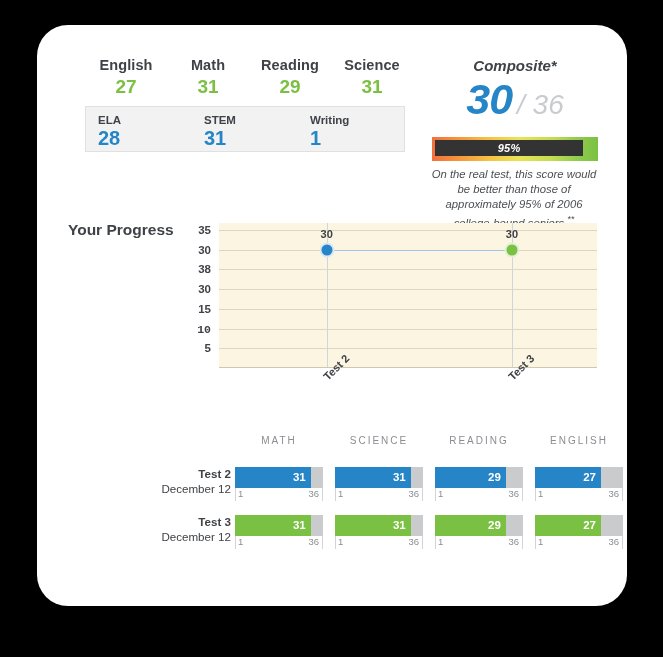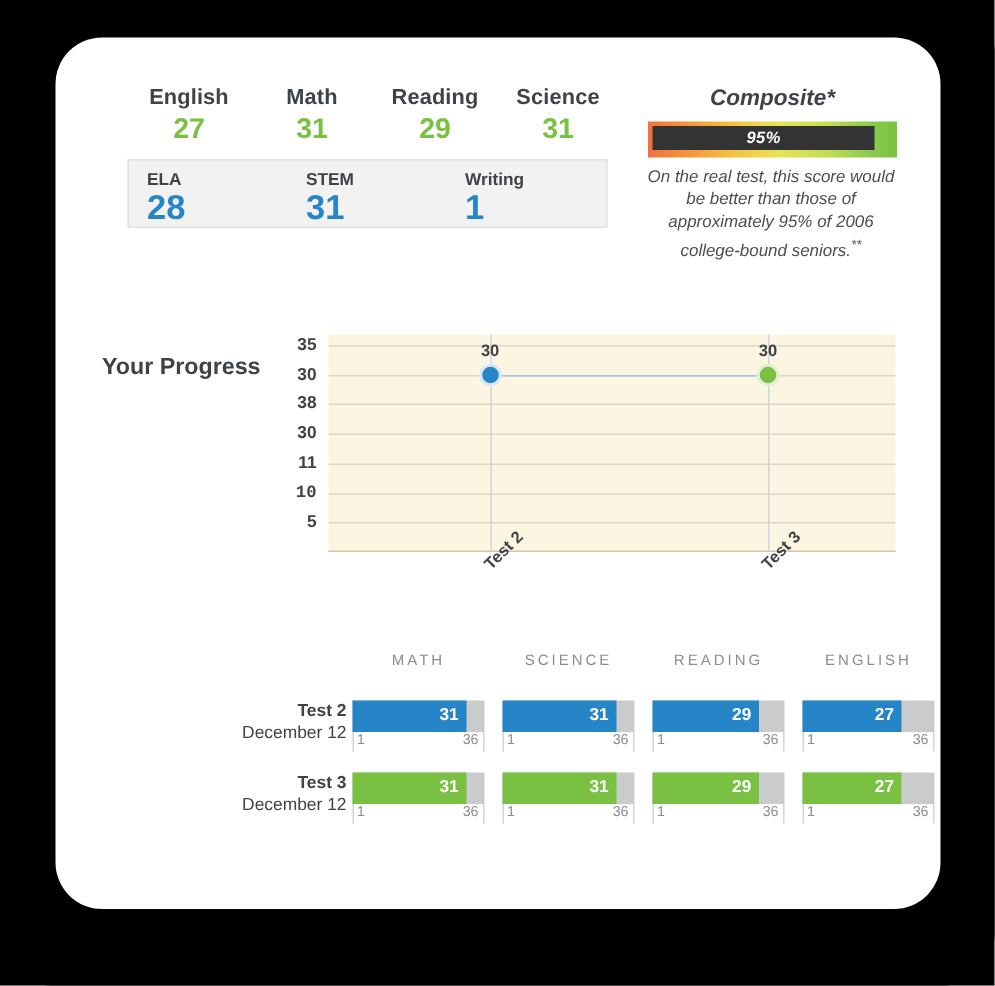--- a/index.html
+++ b/index.html
@@ -35,21 +35,21 @@
   }
 
   
   .sub-panel{
     position:absolute;left:48px;top:81px;width:320px;height:46px;
     background:#f2f2f2;border:1px solid #e0e0e0;
     box-sizing:border-box;display:flex;
   }
   .sub-cell{flex:1;padding:6px 0 0 12px;}
   .sub-label{font-size:11.5px;color:#3f4246;font-weight:bold;line-height:14px;}
-  .sub-value{font-size:23px;color:#2585c7;font-weight:bold;line-height:22px;}
+  .sub-value{font-size:20px;color:#2585c7;font-weight:bold;line-height:22px;}
 
   
   .composite{
     position:absolute;left:388px;top:31px;width:180px;
     text-align:center;
     font-style:italic;
   }
   .composite-title{
     font-size:15px;color:#3f4246;font-weight:bold;line-height:20px;
   }
@@ -76,21 +76,21 @@
   }
   .composite-note{
     margin-top:6px;font-size:11.3px;color:#4b4e52;line-height:15px;
     width:178px;
   }
   .composite-note sup{font-size:9px;}
 
   
   .progress-label{
     position:absolute;left:31px;top:196px;
-    font-size:15.5px;color:#3f4246;font-weight:bold;margin-top:15px;
+    font-size:15.5px;color:#3f4246;font-weight:bold;
   }
   .chart-wrap{
     position:absolute;left:148px;top:198px;width:412px;height:145px;
   }
   .yaxis{
     position:absolute;left:0;top:0;width:26px;height:145px;
   }
   .ytick{
     position:absolute;right:0;font-size:11.5px;color:#3f4246;font-weight:bold;
     transform:translateY(-50%);text-align:right;width:26px;
@@ -205,37 +205,40 @@
         <div class="sub-value">31</div>
       </div>
       <div class="sub-cell">
         <div class="sub-label">Writing</div>
         <div class="sub-value">1</div>
       </div>
     </div>
 
     <div class="composite">
       <div class="composite-title">Composite*</div>
+      <div class="composite-nums">
+        <span class="composite-score">30</span><span class="composite-max">/ 36</span>
+      </div>
       <div class="pct-bar">
         <div class="pct-fill" id="pctfill" style="width: 89.3%;">95%</div>
       </div>
       <div class="composite-note">
         <span>On the real test, this score would</span>
         <span>be better than those of</span>
         <span>approximately 95% of 2006</span>
         <span>college-bound seniors.</span><sup>**</sup>
       </div>
     </div>
 
     <div class="progress-label">Your Progress</div>
     <div class="chart-wrap">
       <div class="yaxis" id="yaxis">
           <div class="ytick" style="top: 125.299px;">5</div>
           <div class="ytick" style="top: 105.598px; font-family: Liberation Mono, monospace;">10</div>
-          <div class="ytick" style="top: 85.8967px;">11</div>
+          <div class="ytick" style="top: 85.8967px;">15</div>
           <div class="ytick" style="top: 66.1957px;">30</div>
           <div class="ytick" style="top: 46.4946px;">38</div>
           <div class="ytick" style="top: 26.7935px;">30</div>
           <div class="ytick" style="top: 7.09239px;">35</div>
         </div>
       <div class="plot" id="plot">
           <div class="gridline" style="top: 125.299px;"></div>
           <div class="gridline" style="top: 105.598px;"></div>
           <div class="gridline" style="top: 85.8967px;"></div>
           <div class="gridline" style="top: 66.1957px;"></div>

